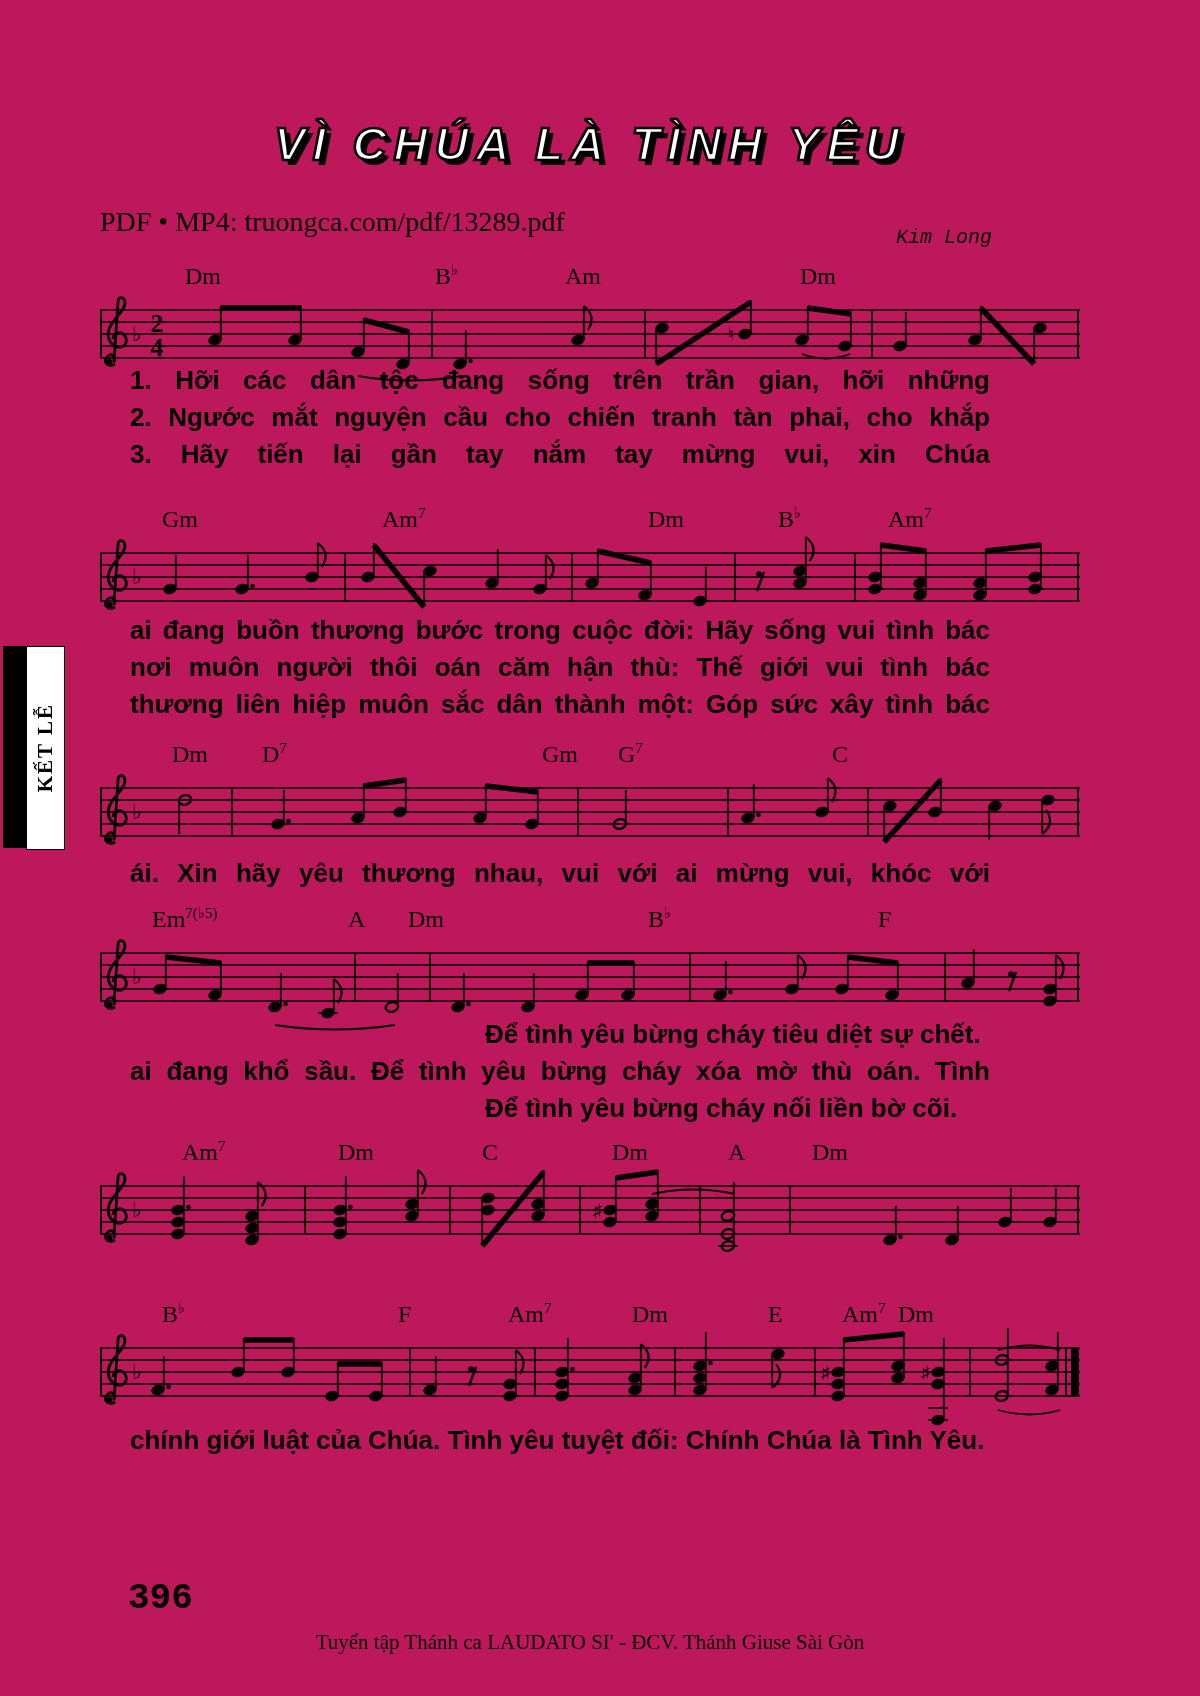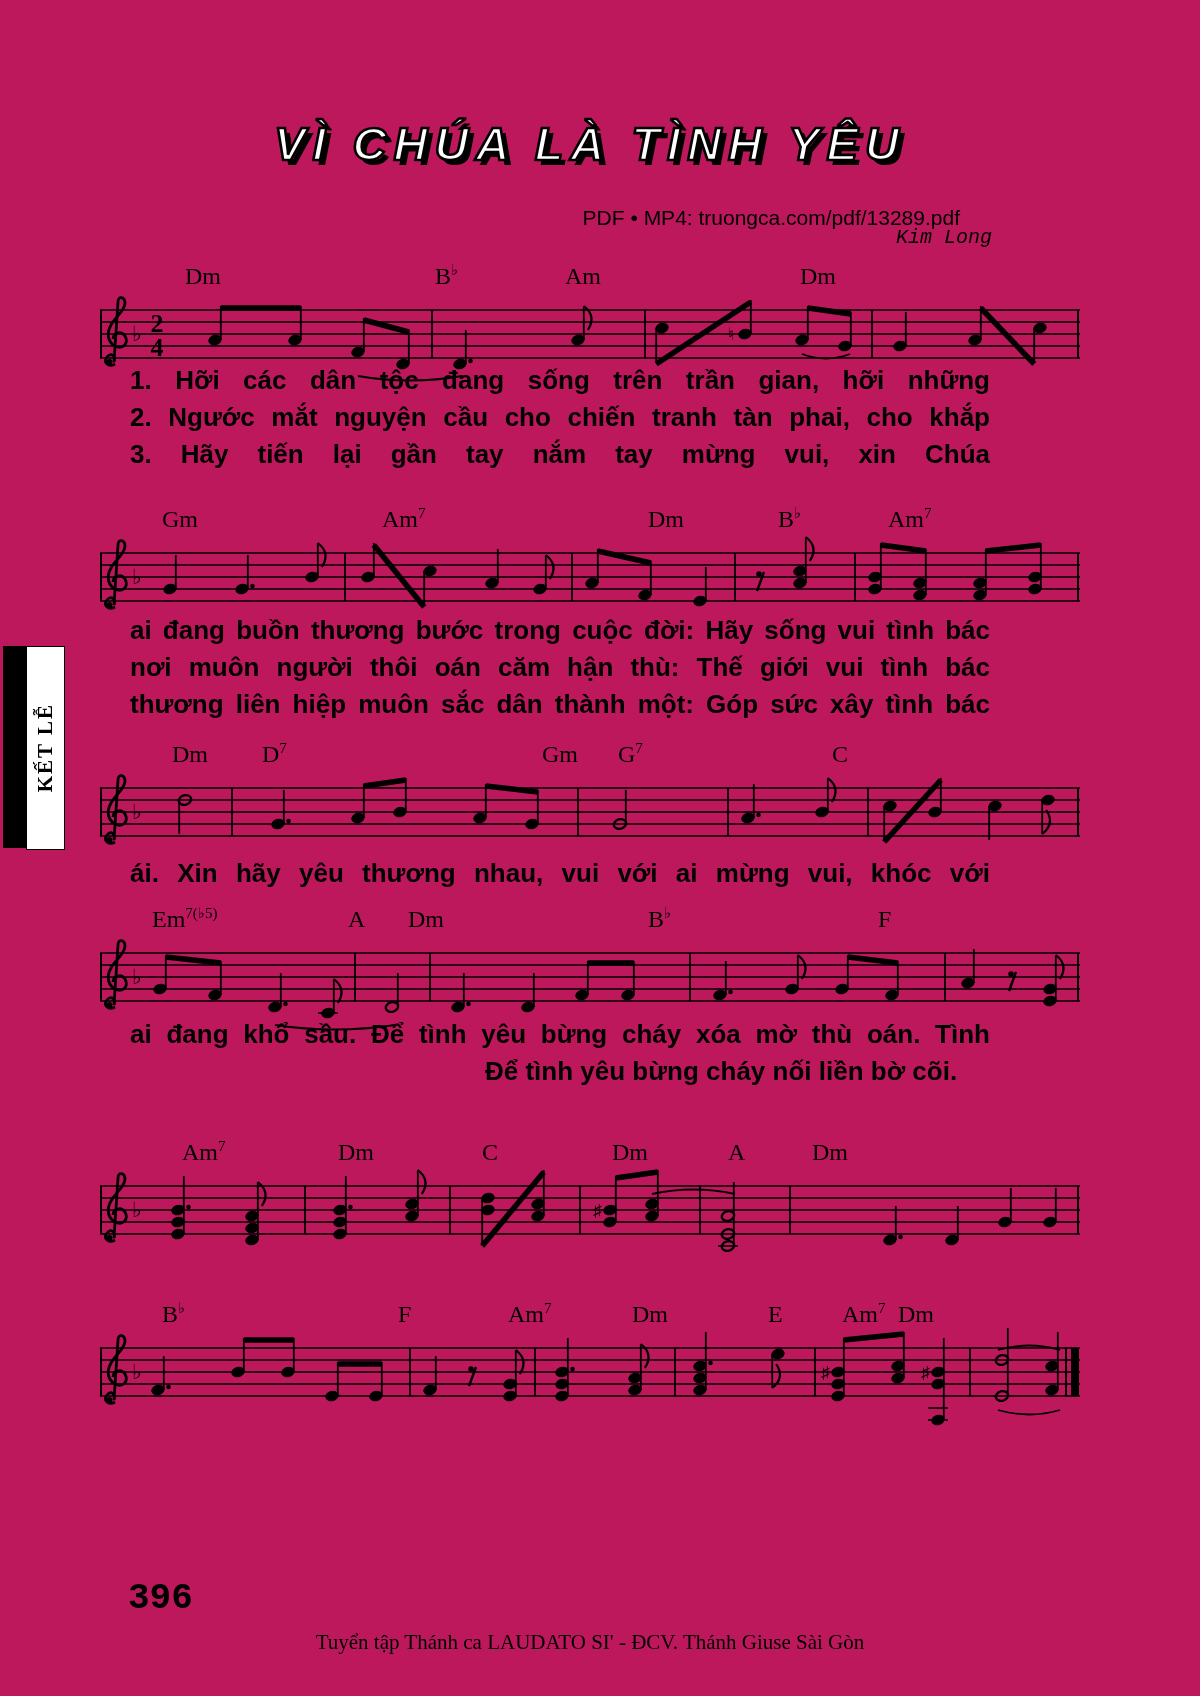--- a/index.html
+++ b/index.html
@@ -4,22 +4,22 @@
 <style>
   html,body{margin:0;padding:0;background:#e8e8e8;}
   .page{position:relative;width:1200px;height:1696px;background:#be185d;margin:0 auto;
         font-family:"Liberation Sans",sans-serif;color:#000;overflow:hidden;}
 
   
   .title{position:absolute;left:100px;top:116px;width:980px;text-align:center;
          font-family:"Liberation Sans",sans-serif;font-style:italic;font-weight:bold;
          font-size:47px;letter-spacing:7px;color:#fff;
          -webkit-text-stroke:2.6px #000;text-shadow:5px 5px 0 #000;}
-  .subtitle{position:absolute;left:100px;top:206px;width:860px;text-align:right;
-            font-family:Liberation Sans, sans-serif;font-size:21px;}
+  .subtitle{position:absolute;left:100px;top:206px;width:860px;text-align:left;
+            font-family:Liberation Serif, serif;font-size:28px;}
   .author{position:absolute;right:208px;top:226px;font-style:italic;font-size:20px;
           font-family:Liberation Mono, monospace;}
 
   
   .side-black{position:absolute;left:3px;top:646px;width:23px;height:202px;background:#000;}
   .side-box{position:absolute;left:26px;top:646px;width:37px;height:202px;background:#fff;
             border:1.5px solid #000;display:flex;align-items:center;justify-content:center;}
   .side-box span{writing-mode:vertical-rl;transform:rotate(180deg);
                  font-family:"Liberation Serif",serif;font-weight:bold;font-size:21px;letter-spacing:2px;}
 
@@ -491,20 +491,24 @@
     </div>
   <div class="lyrics lyr-b">
       <div class="lyric-line">ai đang buồn thương bước trong cuộc đời: Hãy sống vui tình bác</div>
       <div class="lyric-line">nơi muôn người thôi oán căm hận thù: Thế giới vui tình bác</div>
       <div class="lyric-line">thương liên hiệp muôn sắc dân thành một: Góp sức xây tình bác</div>
     </div>
   <div class="lyrics lyr-c">
       <div class="lyric-line">ái. Xin hãy yêu thương nhau, vui với ai mừng vui, khóc với</div>
     </div>
   <div class="lyrics lyr-d">
+      <div class="lyric-line indent">Để tình yêu bừng cháy tiêu diệt sự chết.</div>
       <div class="lyric-line">ai đang khổ sầu. Để tình yêu bừng cháy xóa mờ thù oán. Tình</div>
       <div class="lyric-line indent">Để tình yêu bừng cháy nối liền bờ cõi.</div>
     </div>
+  <div class="lyrics lyr-f">
+      <div class="lyric-line">chính giới luật của Chúa. Tình yêu tuyệt đối: Chính Chúa là Tình Yêu.</div>
+    </div>
 
   <div class="page-number">396</div>
   <div class="footer-text">Tuyển tập Thánh ca LAUDATO SI' - ĐCV. Thánh Giuse Sài Gòn</div>
 
 </div>
 
 </body></html>

